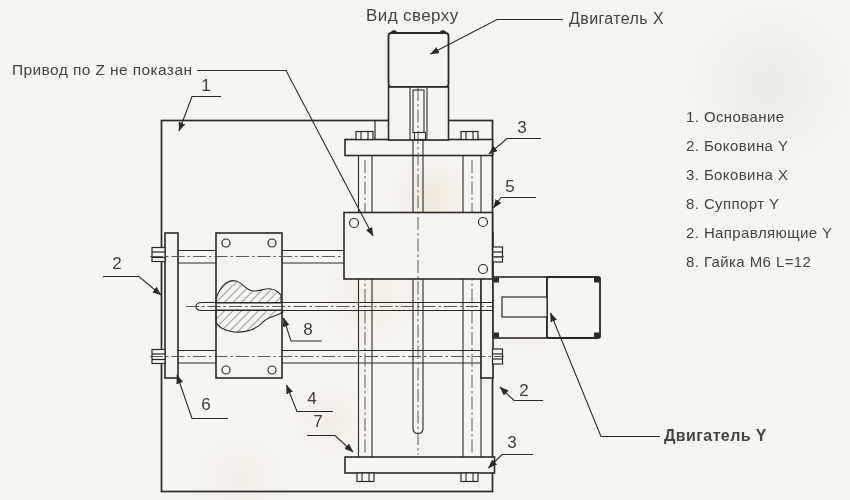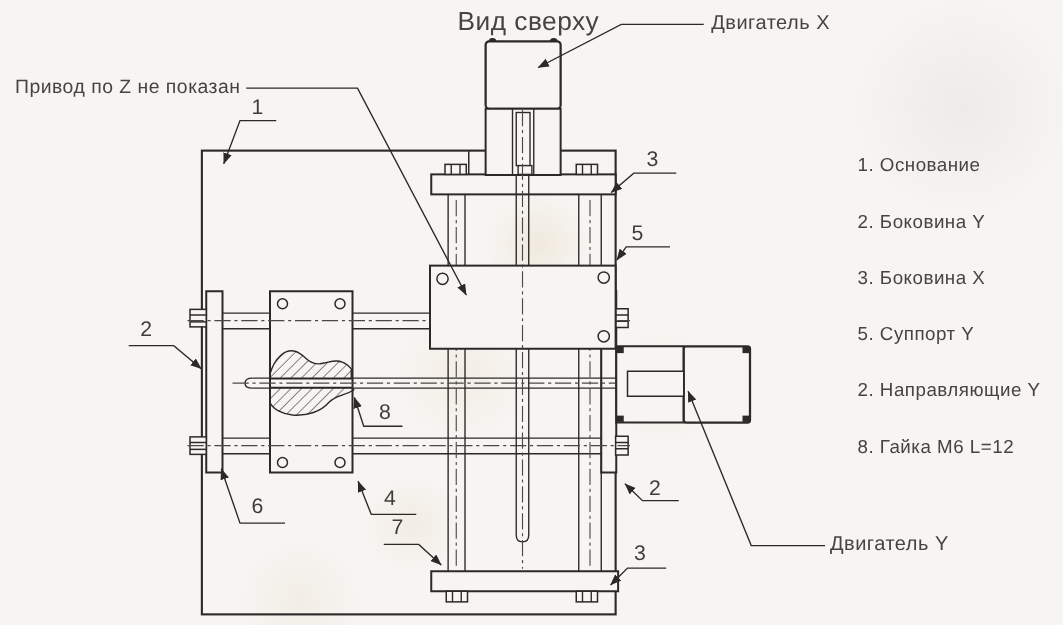--- a/index.html
+++ b/index.html
@@ -11,26 +11,26 @@
       radial-gradient(circle at 530px 310px, rgba(210,160,95,.12), transparent 46px),
       radial-gradient(circle at 370px 300px, rgba(220,175,115,.10), transparent 55px),
       radial-gradient(circle at 330px 420px, rgba(215,160,100,.10), transparent 40px),
       radial-gradient(circle at 770px 85px, rgba(140,140,140,.09), transparent 90px),
       radial-gradient(circle at 240px 480px, rgba(200,150,90,.08), transparent 50px),
       #f6f5f2;
     color:#454441;
   }
   .page svg{position:absolute;left:0;top:0;}
   .lbl{position:absolute;white-space:nowrap;color:#454441;letter-spacing:.4px;}
-  .title{font-size:21px;}
+  .title{font-size:17px;}
   .note{font-size:15.5px;text-align:center;}
   .mlabel{font-size:16px;}
   .callout{position:absolute;width:18px;text-align:center;font-size:17px;color:#3e3d3b;}
   .plist{position:absolute;left:686px;top:102px;font-size:15px;line-height:29px;letter-spacing:.4px;}
-  .plist .pitem{height:29px;margin-top:16px;}
+  .plist .pitem{height:29px;}
 </style>
 </head>
 <body>
 
 <div class="page">
 
   <svg width="850" height="500" viewBox="0 0 850 500">
     <defs>
       <marker id="arr" markerWidth="10" markerHeight="8" refX="8.6" refY="3.5" orient="auto" markerUnits="userSpaceOnUse">
         <path d="M0,0 L9,3.5 L0,7 Z" fill="#2b2a28"></path>
@@ -186,35 +186,35 @@
       <path d="M333,411.5 H297 L286.5,385" marker-end="url(#arr)"></path>
       <path d="M307,435.5 H335 L353,452" marker-end="url(#arr)"></path>
       <path d="M543,400.5 H514 L500,387" marker-end="url(#arr)"></path>
       <path d="M533,454.5 H502 L488.5,468" marker-end="url(#arr)"></path>
     </g>
   </svg>
 
   <div class="lbl title" style="left:366px;top:6px;">Вид сверху</div>
   <div class="lbl note" style="left:12px;top:61px;">Привод по Z не показан</div>
   <div class="lbl mlabel" style="left:569px;top:10px;">Двигатель X</div>
-  <div class="lbl mlabel" style="left:664px;top:427px;">Двигатель Y</div>
+  <div class="lbl mlabel" style="left:664px;top:427px;font-weight:bold;">Двигатель Y</div>
 
   <div class="callout" style="left:197px;top:76px;">1</div>
   <div class="callout" style="left:108px;top:254px;">2</div>
   <div class="callout" style="left:513px;top:118px;">3</div>
   <div class="callout" style="left:501px;top:177px;">5</div>
   <div class="callout" style="left:299px;top:320px;">8</div>
   <div class="callout" style="left:197px;top:395px;">6</div>
   <div class="callout" style="left:303px;top:389px;">4</div>
   <div class="callout" style="left:309px;top:412px;">7</div>
   <div class="callout" style="left:515px;top:381px;">2</div>
   <div class="callout" style="left:503px;top:433px;">3</div>
 
   <div class="plist">
     <div class="pitem">1. Основание</div>
     <div class="pitem">2. Боковина Y</div>
     <div class="pitem">3. Боковина X</div>
-    <div class="pitem">5. Суппорт Y</div>
+    <div class="pitem">8. Суппорт Y</div>
     <div class="pitem">2. Направляющие Y</div>
     <div class="pitem">8. Гайка M6 L=12</div>
   </div>
 
 </div>
 
 </body></html>

